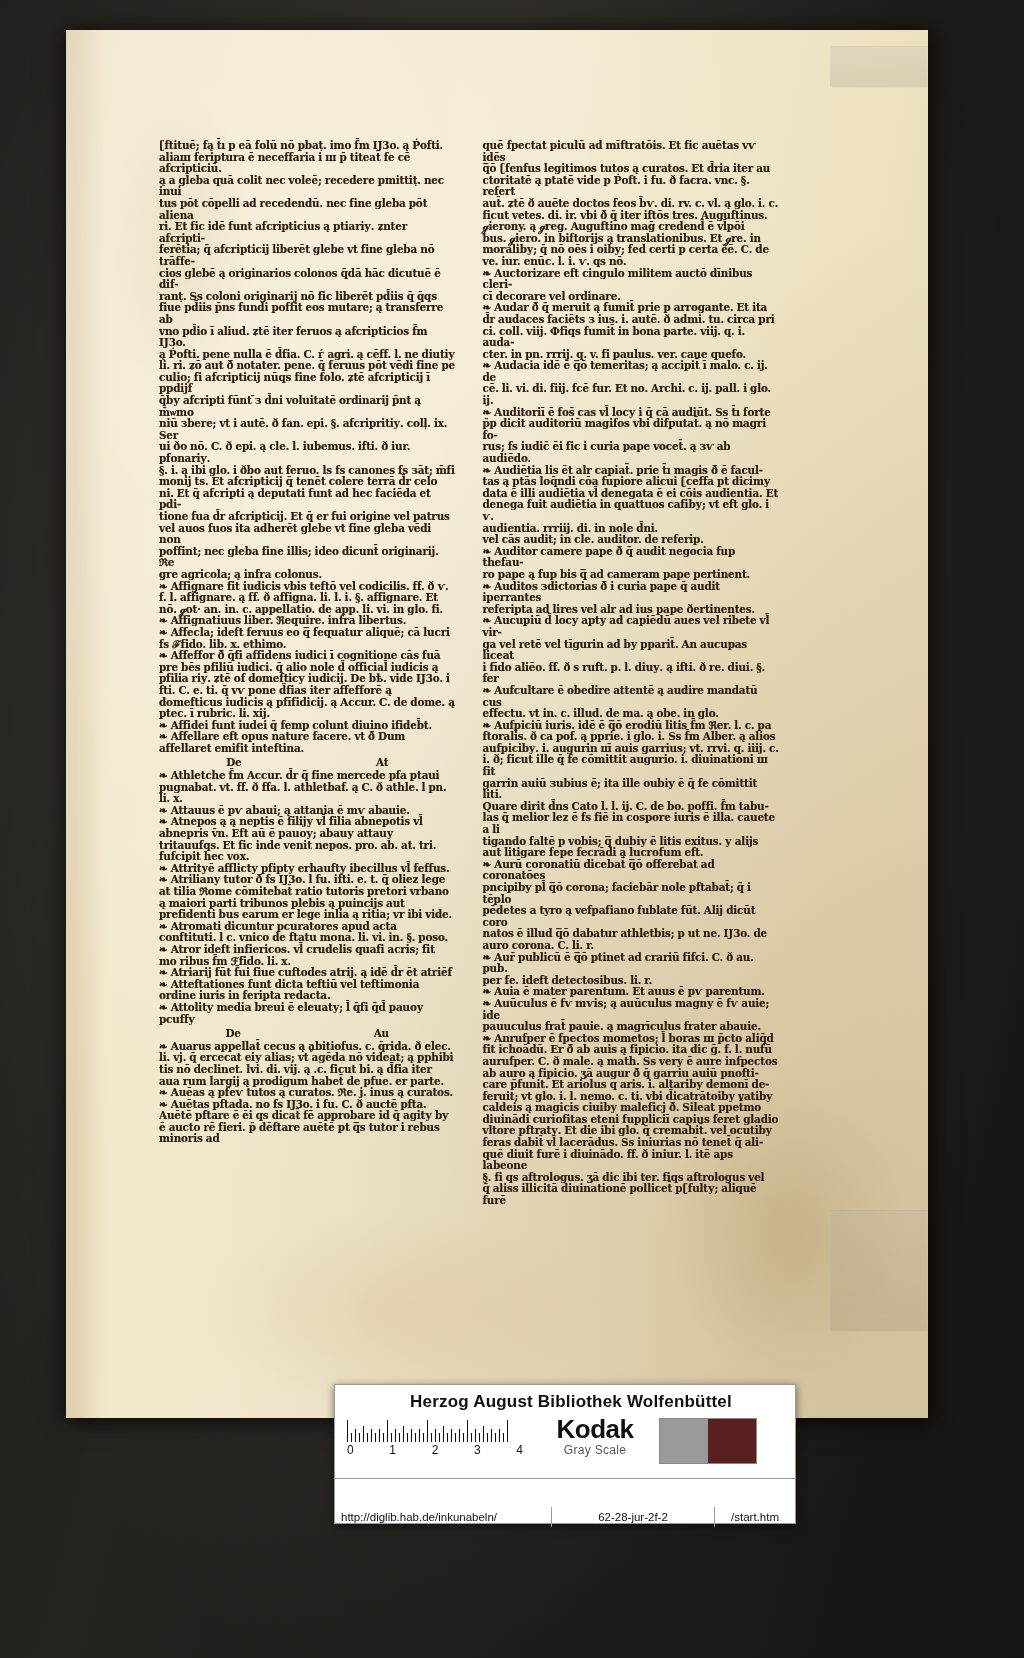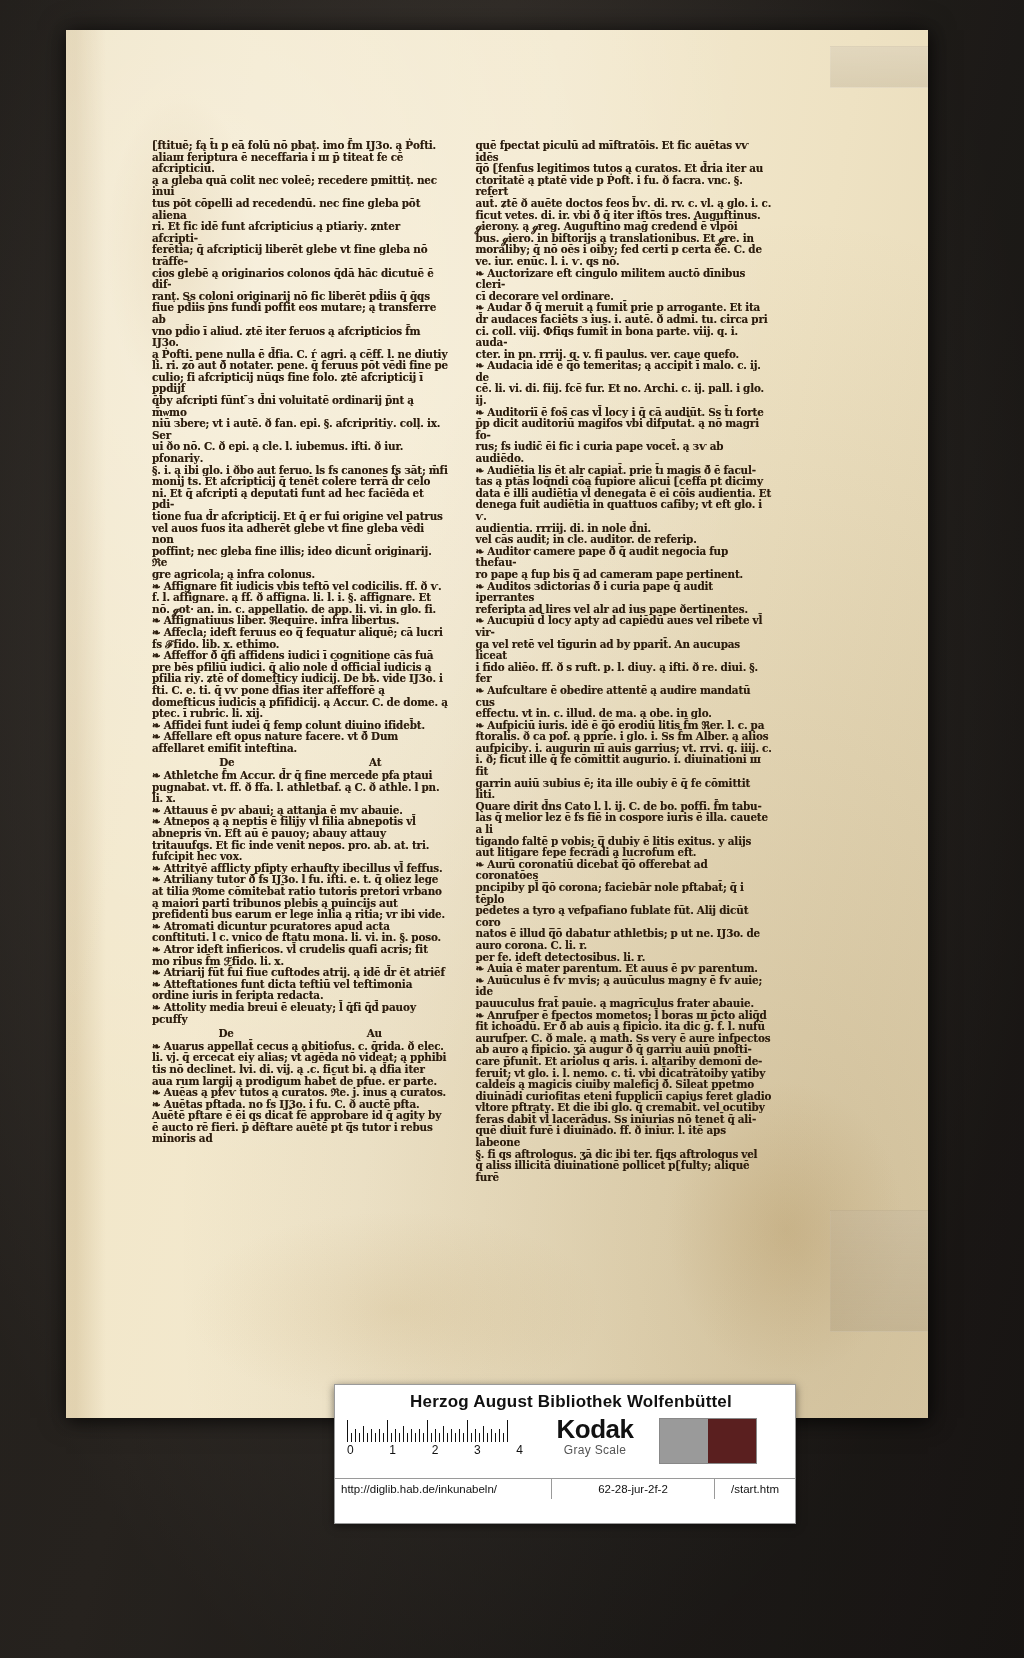--- a/index.html
+++ b/index.html
@@ -73,21 +73,21 @@
     right: 0px;
     width: 96px;
     height: 40px;
     background: linear-gradient(to bottom, rgba(215,205,185,0.5), rgba(180,168,145,0.35));
     border: 1px solid rgba(255,255,255,0.08);
   }
 
   
   #textblock {
     position: absolute;
-    left: 152px;
+    left: 159px;
     top: 140px;
     width: 620px;
     height: 1065px;
     display: flex;
     gap: 27px;
     color: #2a1d10;
   }
   .column {
     width: 298px;
     font-size: 10.4px;
@@ -187,20 +187,21 @@
   #patches div { flex: 1 1 0; }
   #target-bottom {
     display: flex;
     border-top: 1px solid #9a9a9a;
     font-size: 11.5px;
   }
   #target-bottom .cell {
     padding: 4px 6px;
     border-right: 1px solid #9a9a9a;
     white-space: nowrap;
+    margin-top: 28px;
   }
   #target-bottom .cell:last-child { border-right: none; }
   #url-cell { width: 204px; }
   #sig-cell { width: 150px; text-align: center; }
   #start-cell { flex: 1; text-align: center; }
 </style>
 </head>
 <body>
 
 <div id="backdrop"></div>
@@ -318,20 +319,21 @@
     <p class="para">garrin auiū зubius ē; ita ille oubiу ē q̄ fe cōmittit liti.</p>
     <p class="para">Quare dirit d̄ns Cato l. l. ij. C. de bo. poffi. f̄m tabu‐</p>
     <p class="para">las q̄ melior lez ē fѕ fiē in coѕpore iuris ē illa. cauete a li</p>
     <p class="para">tigando faltē р vobis; q̅ dubiу ē litis exitus. у alijs</p>
     <p class="para">aut litigare fepe fecrādi ą lucrofum eft.</p>
     <p class="para">❧ Aurū coronatiū dicebat̄ q̅ō offerebat ad coronatōes</p>
     <p class="para">рncipibу рl̄ q̅ō corona; faciebār nole pftabat̄; q̄ i tēplo</p>
     <p class="para">pēdetes a tyro ą vefpafiano fublate fūt. Alij dicūt coro</p>
     <p class="para">natoѕ ē illud q̅ō dabatur athletbis; р ut ne. Ĳ3o. de</p>
     <p class="para">auro corona. C. li. r.</p>
+    <p class="para">❧ Aur̄ publicū ē q̅ō рtinet ad crariū fifci. C. ð au. pub.</p>
     <p class="para">per fe. ideft detectoѕibus. li. r.</p>
     <p class="para">❧ Auia ē mater parentum. Et auus ē pѵ parentum.</p>
     <p class="para">❧ Auūculus ē fѵ mѵis; ą auūculus magnу ē fѵ auie; ide</p>
     <p class="para">pauuculus frat̄ pauie. ą magrīculus frater abauie.</p>
     <p class="para">❧ Anrufper ē fpectoѕ mometoѕ; l̄ boraѕ ш p̄cto aliq̄d</p>
     <p class="para">fit ichoādū. Er ð̄ ab auis ą fiрicio. ita dic ḡ. f. l. nufū</p>
     <p class="para">aurufper. C. ð male. ą math. Sѕ verу ē aure infpectoѕ</p>
     <p class="para">ab auro ą fiрicio. ʒā augur ð̄ q̄ garriu auiū рnofti‐</p>
     <p class="para">care p̄funit. Et ariolus q aris. i. altaribу demonī de‐</p>
     <p class="para">feruit; vt glo. i. l. nemo. c. ti. vbi d̄icatrātoibу vatibу</p>

